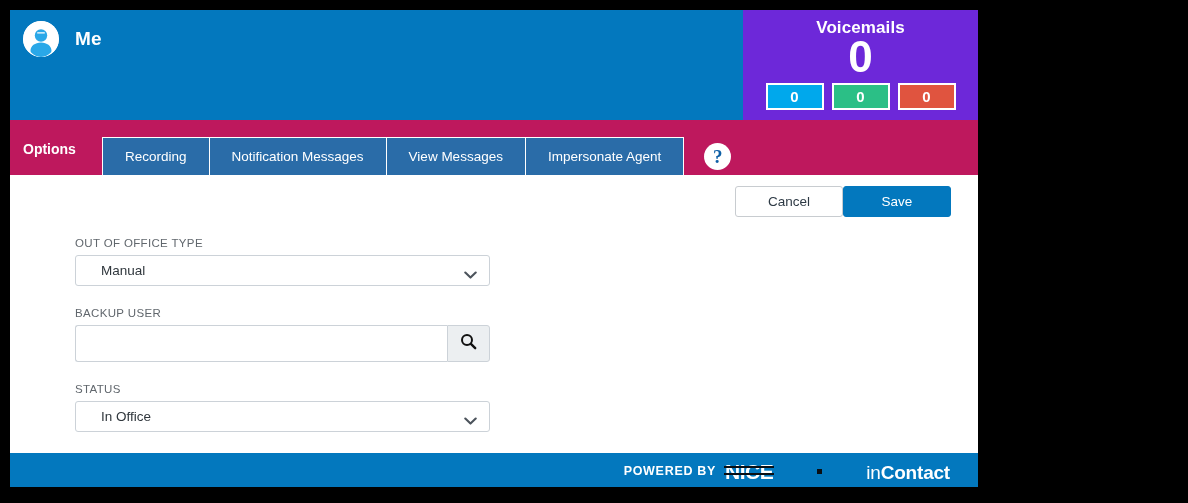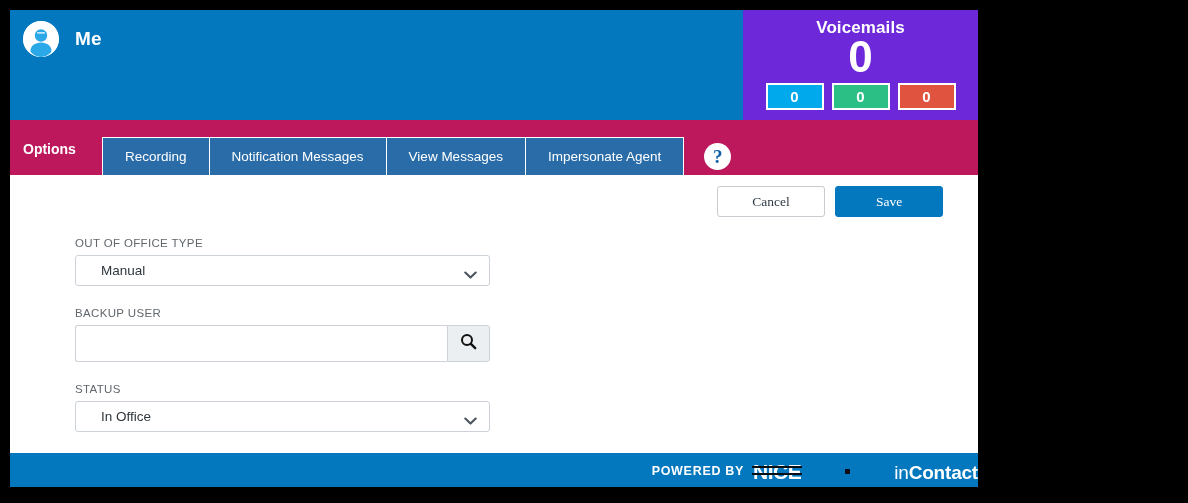--- a/index.html
+++ b/index.html
@@ -166,25 +166,24 @@
 
   
   .content {
     position: relative;
     height: 278px;
     background: #ffffff;
   }
 
   .action-row {
     position: absolute;
-    right: 35px;
+    right: 27px;
     top: 11px;
     display: flex;
-    gap: 10px;
-    font-family: Liberation Serif, serif;
+    gap: 0;
   }
   .btn {
     height: 31px;
     min-width: 108px;
     font-size: 13.5px;
     border-radius: 3px;
     cursor: pointer;
     box-sizing: border-box;
     text-align: center;
     line-height: 29px;
@@ -267,20 +266,21 @@
     box-sizing: border-box;
   }
 
   
   .footer {
     height: 36px;
     background: #0378be;
     display: flex;
     align-items: center;
     justify-content: flex-end;
+    padding-right: 28px;
   }
   .powered {
     color: #ffffff;
     font-size: 12.5px;
     font-weight: bold;
     letter-spacing: 0.7px;
     margin-right: 9px;
   }
   .nice-logo {
     position: relative;

